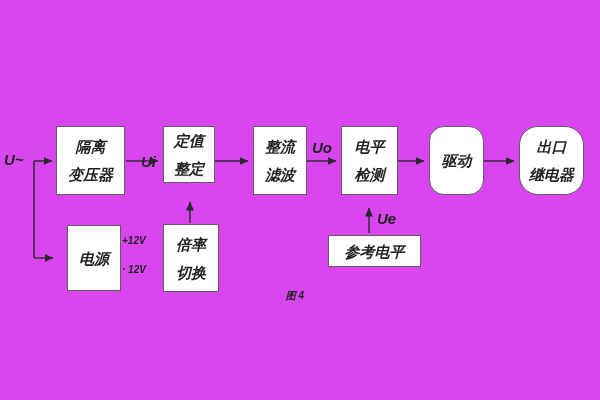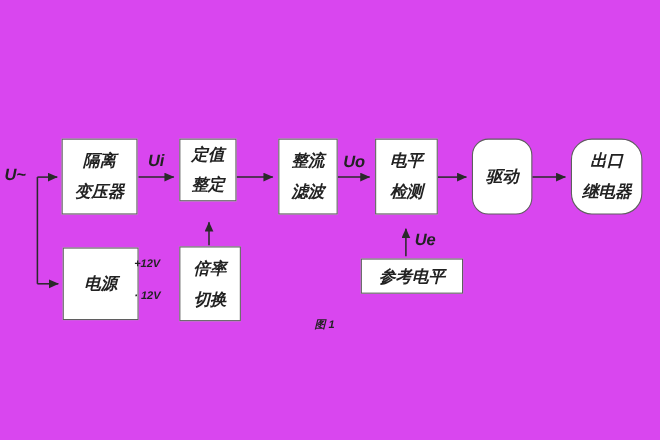--- a/index.html
+++ b/index.html
@@ -96,40 +96,40 @@
 
   <div class="box" style="left:429px; top:126px; width:55px; height:69px;border-radius:15px;">
     <span>驱动</span>
   </div>
 
   <div class="box" style="left:519px; top:126px; width:65px; height:69px;border-radius:19px;">
     <span>出口</span>
     <span>继电器</span>
   </div>
 
-  <div class="box" style="left:57px; top:225px; width:69px; height:66px;text-align:center;">
+  <div class="box" style="left:67px; top:225px; width:54px; height:66px;text-align:center;">
     <span>电源</span>
   </div>
 
   <div class="box" style="left:163px; top:224px; width:56px; height:68px;">
     <span>倍率</span>
     <span>切换</span>
   </div>
 
   <div class="box" style="left:328px; top:224px; width:93px; height:32px;margin-top:11px;">
     <span>参考电平</span>
   </div>
 
   <div class="lbl" style="left:4px; top:152px;">U~</div>
 
-  <div class="lbl center" style="left:128px; top:139px; width:28px;">Ui</div>
+  <div class="lbl center" style="left:128px; top:154px; width:28px;text-align:right;">Ui</div>
 
   <div class="lbl center" style="left:308px; top:140px; width:28px;">Uo</div>
 
   <div class="lbl" style="left:377px; top:211px;">Ue</div>
 
   <div class="lbl small" style="left:122px; top:236px;">+12V</div>
 
   <div class="lbl small" style="left:122px; top:265px;">· 12V</div>
 
-  <div class="lbl small center" style="left:255px; top:291px; width:80px; font-weight:bold;">图 1</div>
+  <div class="lbl small center" style="left:255px; top:291px; width:80px; font-weight:bold;">图 4</div>
 
 </div>
 
 </body></html>

